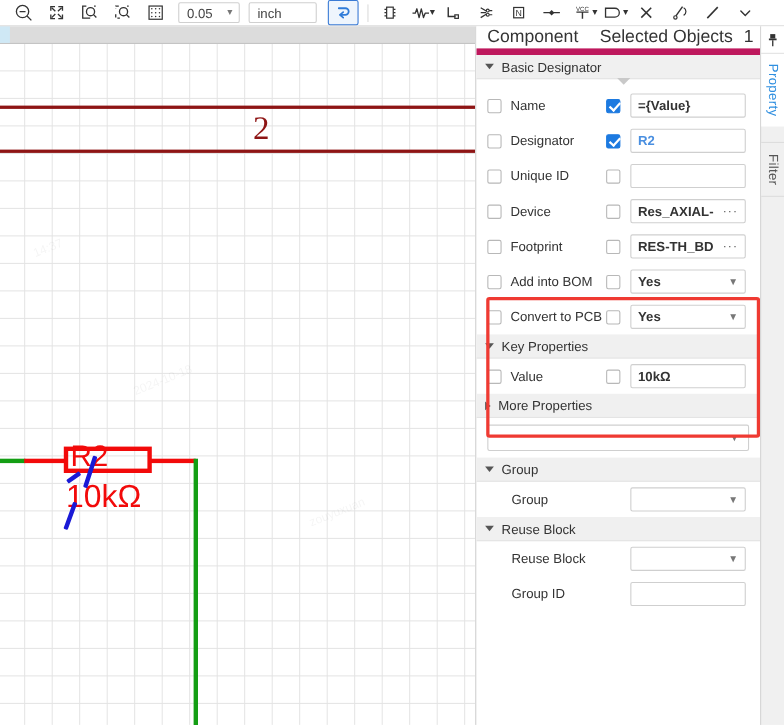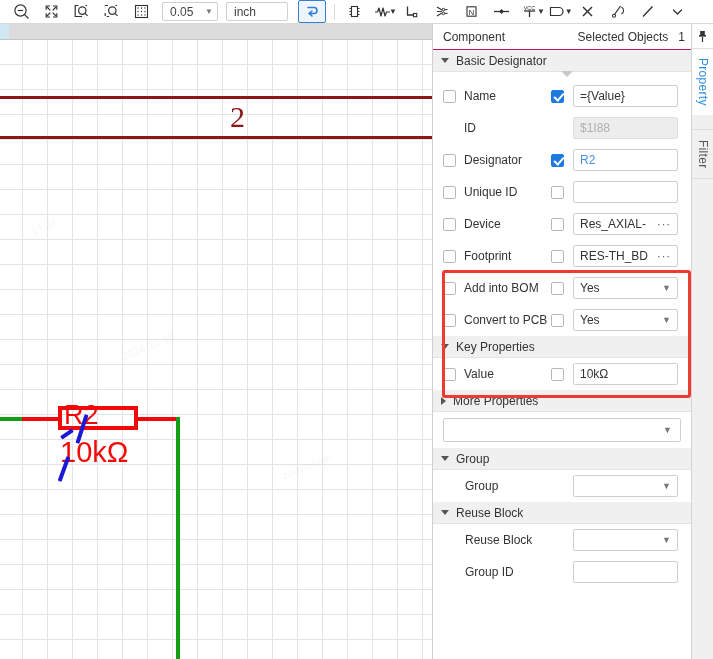--- a/index.html
+++ b/index.html
@@ -82,21 +82,21 @@
   }
 
   
   .panel{
     position:absolute;left:432px;top:24px;width:259px;height:635px;
     background:#fff;border-left:1px solid #d0d0d0;box-sizing:border-box;
     overflow:hidden;
   }
   .panel-head{
     height:26px;display:flex;align-items:center;
-    border-bottom:1px solid #be185d;background:#fff;font-size:12px;color:#333;
+    border-bottom:6px solid #be185d;background:#fff;font-size:16px;color:#333;
     padding:0 6px;box-sizing:border-box;
   }
   .panel-head .ph-title{margin-left:4px;}
   .panel-head .ph-right{margin-left:auto;display:flex;align-items:center;gap:10px;}
   .panel-head .ph-count{color:#333;}
 
   .sec-head{
     height:22px;background:#f0f0f0;border-bottom:1px solid #e4e4e4;
     display:flex;align-items:center;padding-left:8px;box-sizing:border-box;
     font-size:12px;color:#333;cursor:pointer;
@@ -125,21 +125,21 @@
   .fieldwrap{position:absolute;left:140px;width:105px;}
   .field{
     height:22px;border:1px solid #cfcfcf;border-radius:2px;background:#fff;
     box-sizing:border-box;display:flex;align-items:center;padding:0 6px;
     font-size:12px;color:#333;width:100%;
   }
   .field.dim{background:#ededed;color:#b0b0b0;border-color:#e0e0e0;}
   .field.blue{color:#4a8fe0;}
   .field .ell{margin-left:auto;color:#555;letter-spacing:1px;font-size:11px;}
   .field .cv{margin-left:auto;font-size:9px;color:#777;}
-  .field .txt{overflow:hidden;white-space:nowrap;text-overflow:clip;}
+  .field .txt{overflow:hidden;white-space:nowrap;text-overflow:clip;font-weight:bold;}
 
   .wide-field-row{height:36px;display:flex;align-items:center;padding:0 10px;box-sizing:border-box;}
   .wide-field{
     width:100%;height:24px;border:1px solid #cfcfcf;border-radius:2px;background:#fff;
     display:flex;align-items:center;padding:0 8px;box-sizing:border-box;font-size:12px;
   }
 
   .redbox{
     position:absolute;border:3px solid #ef3a32;border-radius:3px;
     pointer-events:none;box-sizing:border-box;
@@ -412,29 +412,20 @@
       <span class="cb"></span>
       <span class="lbl">Name</span>
       <span class="cb on cb2" style="position:absolute;left:118px;"></span>
       <span class="fieldwrap">
         <span class="field">
           <span class="txt">={Value}</span>
         </span>
       </span>
     </div>
 
-    <div class="row">
-      <span class="cb hidden"></span>
-      <span class="lbl">ID</span>
-      <span class="fieldwrap">
-        <span class="field dim">
-          <span class="txt">$1I88</span>
-        </span>
-      </span>
-    </div>
 
     <div class="row">
       <span class="cb"></span>
       <span class="lbl">Designator</span>
       <span class="cb on cb2" style="position:absolute;left:118px;"></span>
       <span class="fieldwrap">
         <span class="field blue">
           <span class="txt">R2</span>
         </span>
       </span>

